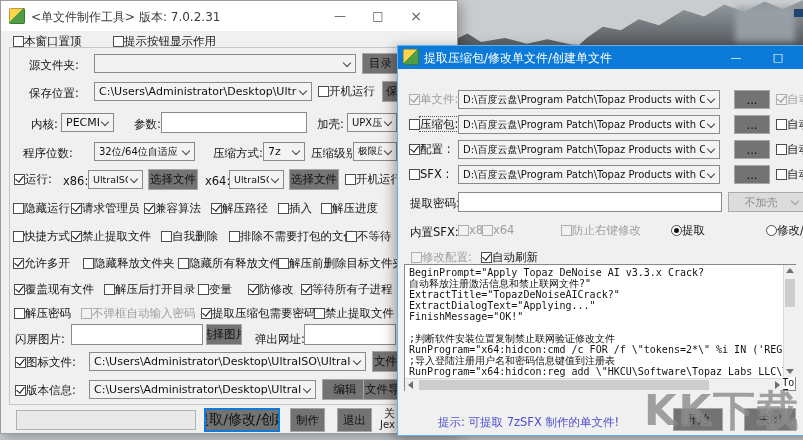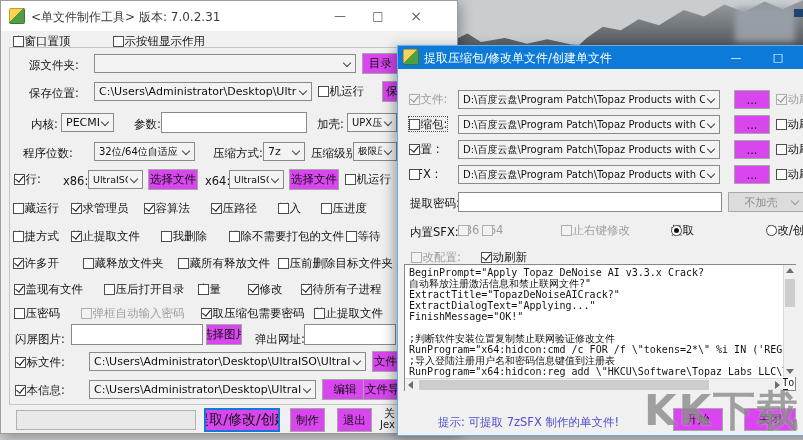--- a/index.html
+++ b/index.html
@@ -29,27 +29,27 @@
 
 .lbl{position:absolute;font-size:11.5px;color:#151515;white-space:nowrap}
 .group{position:absolute;border:1px solid #c6c6c6}
 .combo{position:absolute;background:#f3f3f3;border:1px solid #8a8a8a;box-sizing:border-box;
   display:flex;align-items:center;padding:0 14px 0 4px;font-size:11px;color:#111;white-space:nowrap;overflow:hidden}
 .combo .cv{overflow:hidden;white-space:nowrap}
 .arr{position:absolute;right:5px;top:50%;width:5px;height:5px;margin-top:-4px;
   border-right:1.3px solid #444;border-bottom:1.3px solid #444;transform:rotate(45deg)}
 .combo.dis{background:#dcdcdc;color:#8d8d8d;border-color:#a9a9a9;justify-content:center;padding-left:4px}
 .combo.dis .arr{border-color:#9a9a9a}
-.btn{position:absolute;background:#d946ef;border:1px solid #a6a6a6;box-sizing:border-box;color:#111;
+.btn{position:absolute;background:#737373;border:1px solid #a6a6a6;box-sizing:border-box;color:#111;
   display:flex;align-items:center;justify-content:center;font-size:11.5px;white-space:nowrap;overflow:hidden}
 .btn.primary{border:2px solid #0f7ad8}
 .inp{position:absolute;background:#fff;border:1px solid #8a8a8a;box-sizing:border-box;font-size:11px;
   padding:0 3px;font-family:inherit;outline:none}
 .fieldbar{position:absolute;background:#e9e9e9;border:1px solid #b0b0b0;box-sizing:border-box}
-.chk{position:absolute;display:inline-block;padding-left:0;font-size:11.5px;line-height:13px;color:#151515;white-space:nowrap}
+.chk{position:absolute;display:inline-block;padding-left:11px;font-size:11.5px;line-height:13px;color:#151515;white-space:nowrap}
 .chk::before{content:"";position:absolute;left:0;top:50%;margin-top:-6px;width:11px;height:11px;
   background:#fff;border:1px solid #4d4d4d;box-sizing:border-box}
 .chk.checked::after{content:"";position:absolute;left:3px;top:50%;margin-top:-5.5px;width:4px;height:7px;
   border-right:1.6px solid #161616;border-bottom:1.6px solid #161616;transform:rotate(38deg)}
 .chk.dis{color:#9e9e9e}
 .chk.dis::before{border-color:#aeaeae;background:#f2f2f2}
 .chk.checked.dis::after{border-color:#8f8f8f}
 .rad::before{border-radius:50%}
 .rad.checked::after{left:3px;top:50%;margin-top:-2.5px;width:5px;height:5px;background:#111;
   border:none;border-radius:50%;transform:none}

